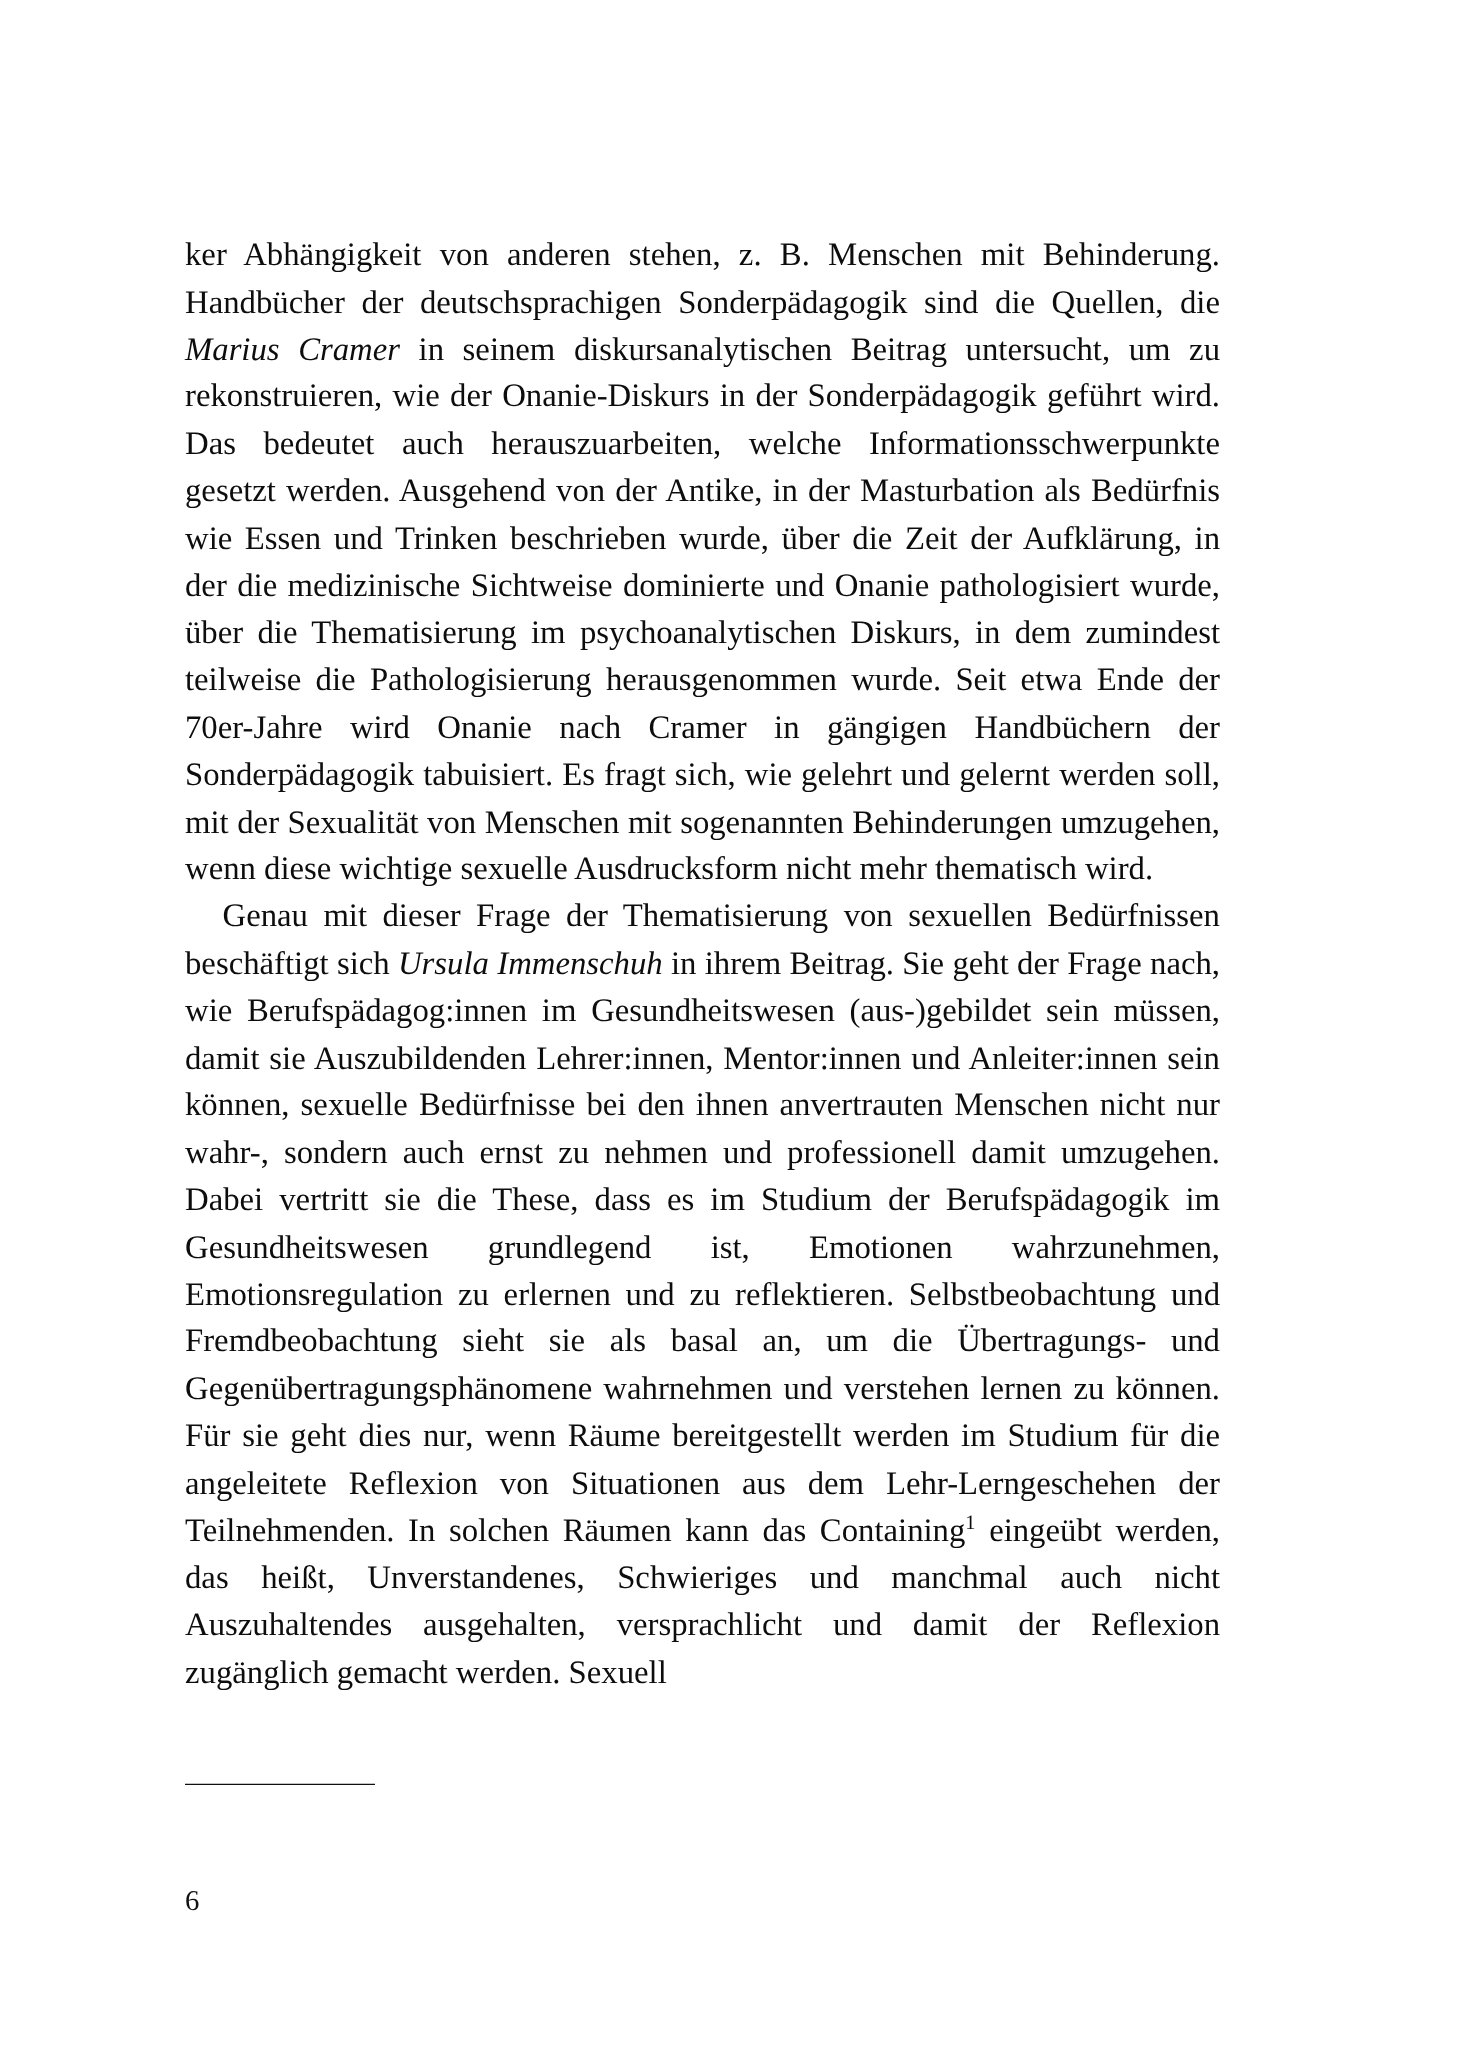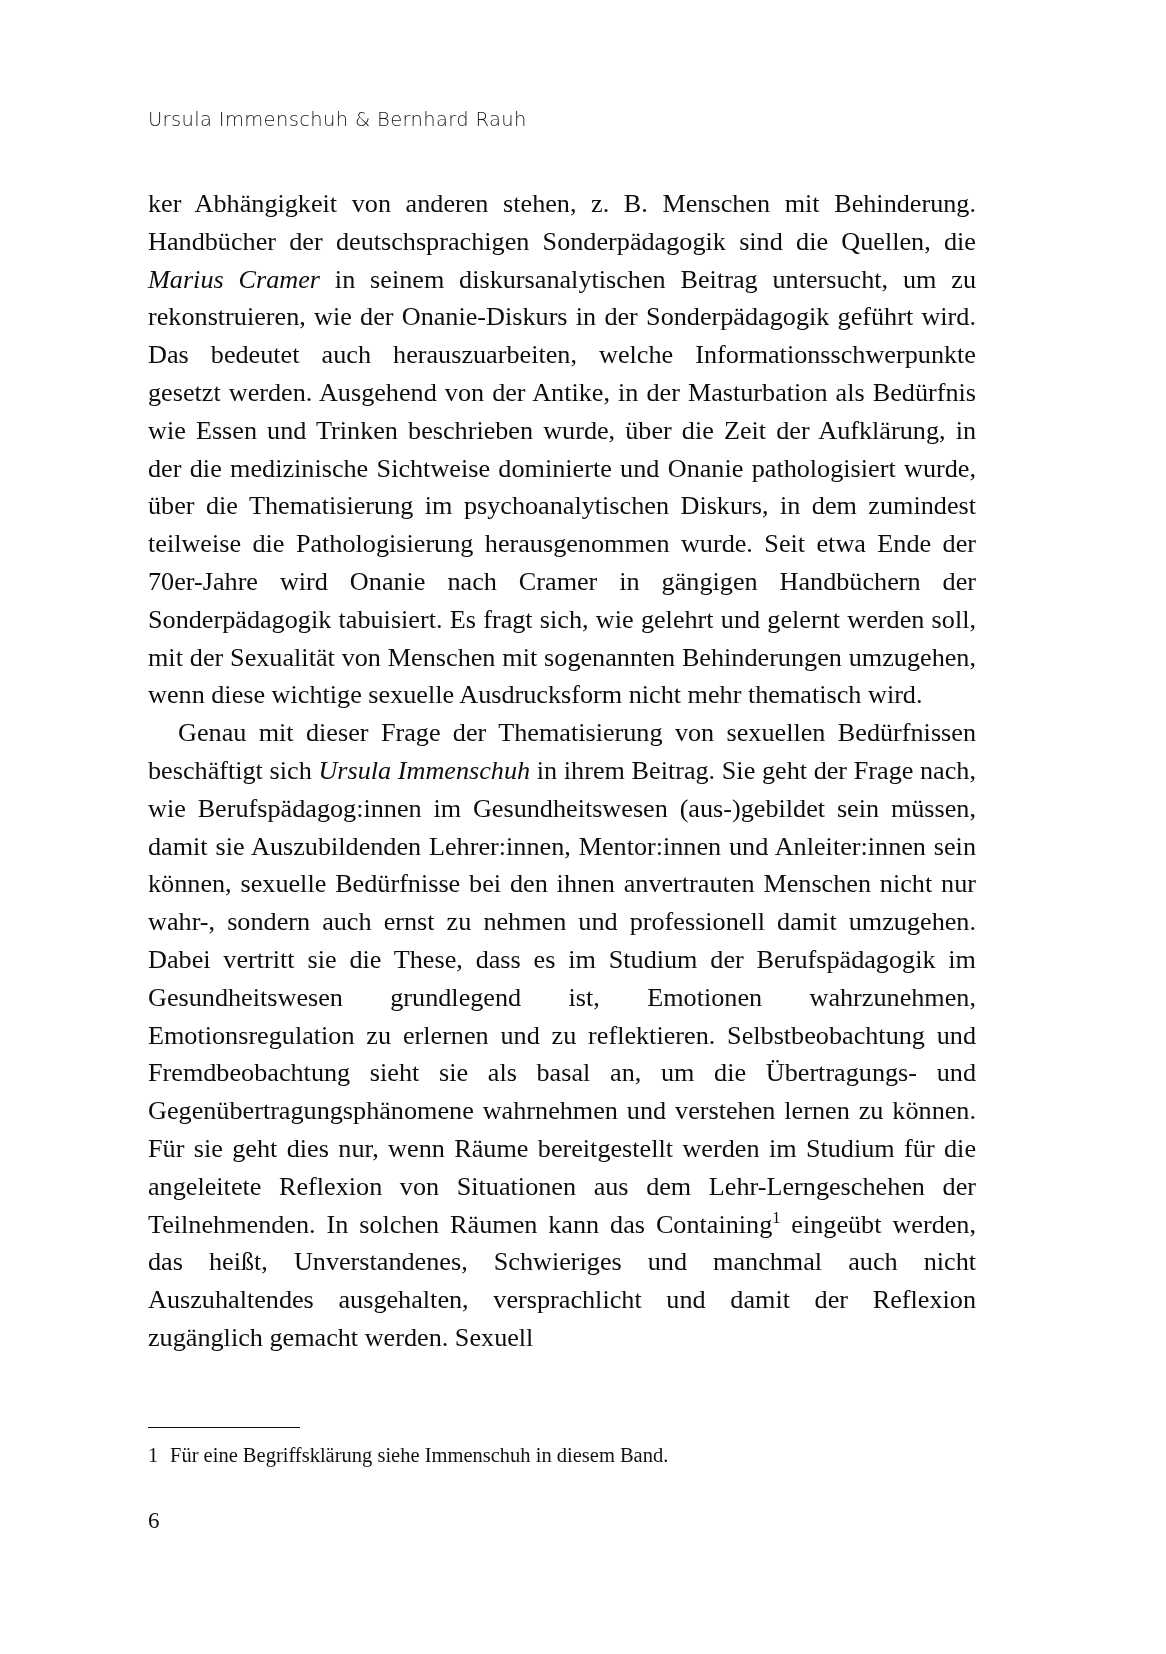--- a/index.html
+++ b/index.html
@@ -95,28 +95,24 @@
     font-size: 23px;
     color: #111111;
     letter-spacing: 0.5px;
   }
 </style>
 </head>
 <body>
 
 <div class="page">
 
-  <div class="running-head">Ursula Immenschuh &amp; Bernhard Rauh</div>
 
   <div class="textblock">
       <p class="para"><span>ker Abhängigkeit von anderen stehen, z. B. Menschen mit Behinderung. Handbücher der deutschsprachigen Sonderpädagogik sind die Quellen, die </span><em>Marius Cramer</em><span> in seinem diskursanalytischen Beitrag untersucht, um zu rekonstruieren, wie der Onanie-Diskurs in der Sonderpädagogik geführt wird. Das bedeutet auch herauszuarbeiten, welche Informationsschwerpunkte gesetzt werden. Ausgehend von der Antike, in der Masturbation als Bedürfnis wie Essen und Trinken beschrieben wurde, über die Zeit der Aufklärung, in der die medizinische Sichtweise dominierte und Onanie pathologisiert wurde, über die Thematisierung im psychoanalytischen Diskurs, in dem zumindest teilweise die Pathologisierung herausgenommen wurde. Seit etwa Ende der 70er-Jahre wird Onanie nach Cramer in gängigen Handbüchern der Sonderpädagogik tabuisiert. Es fragt sich, wie gelehrt und gelernt werden soll, mit der Sexualität von Menschen mit sogenannten Behinderungen umzugehen, wenn diese wichtige sexuelle Ausdrucksform nicht mehr thematisch wird.</span></p>
       <p class="para indented"><span>Genau mit dieser Frage der Thematisierung von sexuellen Bedürfnissen beschäftigt sich </span><em>Ursula Immenschuh</em><span> in ihrem Beitrag. Sie geht der Frage nach, wie Berufspädagog:innen im Gesundheitswesen (aus-)gebildet sein müssen, damit sie Auszubildenden Lehrer:innen, Mentor:innen und Anleiter:innen sein können, sexuelle Bedürfnisse bei den ihnen anvertrauten Menschen nicht nur wahr-, sondern auch ernst zu nehmen und professionell damit umzugehen. Dabei vertritt sie die These, dass es im Studium der Berufspädagogik im Gesundheitswesen grundlegend ist, Emotionen wahrzunehmen, Emotionsregulation zu erlernen und zu reflektieren. Selbstbeobachtung und Fremdbeobachtung sieht sie als basal an, um die Übertragungs- und Gegenübertragungsphänomene wahrnehmen und verstehen lernen zu können. Für sie geht dies nur, wenn Räume bereitgestellt werden im Studium für die angeleitete Reflexion von Situationen aus dem Lehr-Lerngeschehen der Teilnehmenden. In solchen Räumen kann das Containing</span><sup class="fn-ref">1</sup><span> eingeübt werden, das heißt, Unverstandenes, Schwieriges und manchmal auch nicht Auszuhaltendes ausgehalten, versprachlicht und damit der Reflexion zugänglich gemacht werden. Sexuell</span></p>
     </div>
 
   <div class="footnote-rule"></div>
 
-  <div class="footnote">
-    <span class="fn-num">1</span><span>Für eine Begriffsklärung siehe Immenschuh in diesem Band.</span>
-  </div>
 
   <div class="folio">6</div>
 
 </div>
 
 </body></html>

